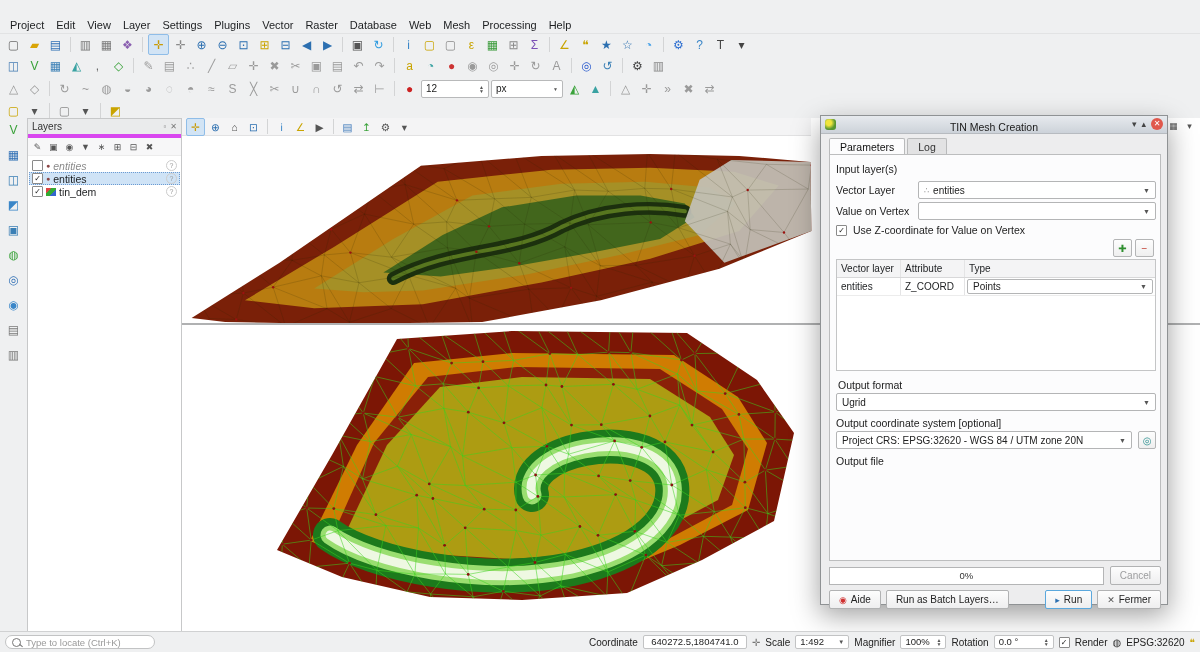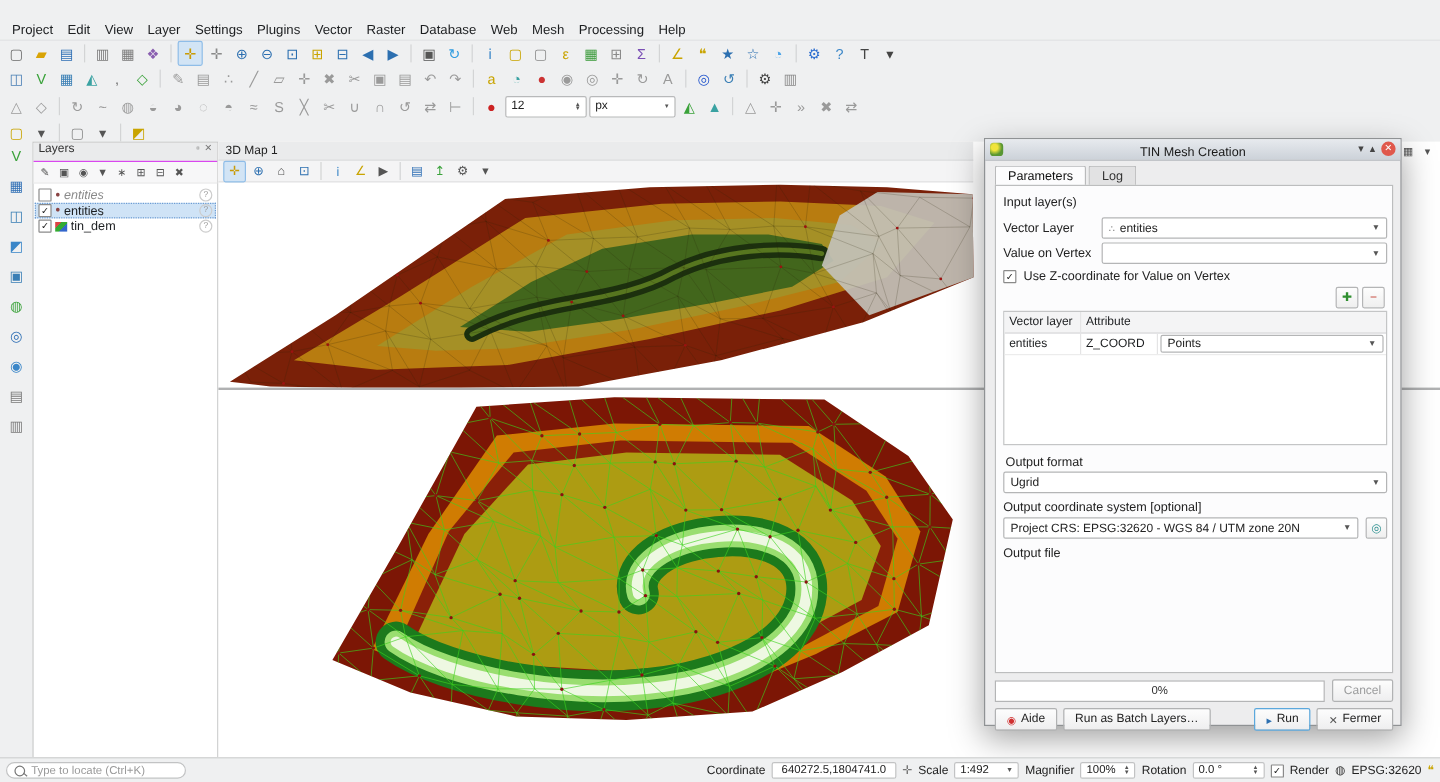--- a/index.html
+++ b/index.html
@@ -25,22 +25,22 @@
   .mini-box{height:16px;background:#fff;border:1px solid #b8b9ba;border-radius:2px;font-size:10px;
             display:flex;align-items:center;padding:0 4px;gap:4px;color:#222}
   .updown{display:flex;flex-direction:column;font-size:5px;line-height:4px;color:#555;margin-left:auto}
   
   .lstrip{position:absolute;left:0;top:120px;width:27px;bottom:20px;display:flex;flex-direction:column;
           align-items:center;gap:5px}
   .lstrip .ti{width:20px;height:20px;font-size:12px}
   
   .lpanel{position:absolute;left:27px;top:118px;width:155px;bottom:20px;background:#fff;
           border:1px solid #c7c8c9;box-sizing:border-box}
-  .lpanel-title{height:15px;background:#eaebec;font-size:10px;display:flex;align-items:flex-start;
-                padding:0 4px;color:#333;gap:4px;border-bottom:1px solid #d946ef}
+  .lpanel-title{height:15px;background:#eaebec;font-size:10px;display:flex;align-items:center;
+                padding:0 4px;color:#333;gap:4px;border-bottom:4px solid #d946ef}
   .lpanel-title .spacer{margin-left:auto}
   .tiny{font-size:8px;color:#777}
   .lpanel-tools{height:17px;display:flex;align-items:center;gap:1px;padding:0 2px;background:#f7f7f8;
                 border-bottom:1px solid #ececec}
   .lpanel-tools .ti{width:15px;height:15px;font-size:9px}
   .ltree{padding-top:3px;font-size:10.5px}
   .lrow{height:13px;display:flex;align-items:center;gap:3px;padding:0 3px;margin:0 1px}
   .lrow.sel{background:#cfe3f6;outline:1px dotted #6b9bd2;outline-offset:-1px}
   .lchk{width:9px;height:9px;border:1px solid #8a8a8a;border-radius:1px;background:#fff;font-size:8px;
         line-height:9px;text-align:center;color:#222;flex:none}
@@ -335,23 +335,20 @@
         <div class="lrow">
           <span class="lchk">✓</span>
           <span class="lmesh"></span>
           <span class="llabel">tin_dem</span>
           <span class="lind">?</span>
         </div>
       </div>
   </div>
 
   <div class="p3d">
-    <div class="p3d-title">
-      <span>3D Map 1</span>
-    </div>
     <div class="p3d-tools">
         <span class="ti active" style="color: rgb(201, 155, 6);">✛</span>
         <span class="ti" style="color: rgb(44, 111, 176);">⊕</span>
         <span class="ti" style="color: rgb(85, 85, 85);">⌂</span>
         <span class="ti" style="color: rgb(44, 111, 176);">⊡</span>
         <span class="sep"></span>
         <span class="ti" style="color: rgb(58, 134, 200);">ℹ</span>
         <span class="ti" style="color: rgb(201, 164, 0);">∠</span>
         <span class="ti" style="color: rgb(85, 85, 85);">▶</span>
         <span class="sep"></span>
@@ -1361,20 +1358,21 @@
 
       <div class="pmbtns">
         <span class="pm" style="color:#2f8f2f">✚</span>
         <span class="pm" style="color:#c23a2e">−</span>
       </div>
 
       <div id="ptable">
           <div class="trow thead">
             <div class="tcell">Vector layer</div>
             <div class="tcell">Attribute</div>
+            <div class="tcell">Type</div>
           </div>
           <div class="trow">
             <div class="tcell">entities</div>
             <div class="tcell">Z_COORD</div>
             <div class="tcell ccombo">
               <div class="combo">
                 <span class="val">Points</span>
                 <span class="arr">▼</span>
               </div>
             </div>

